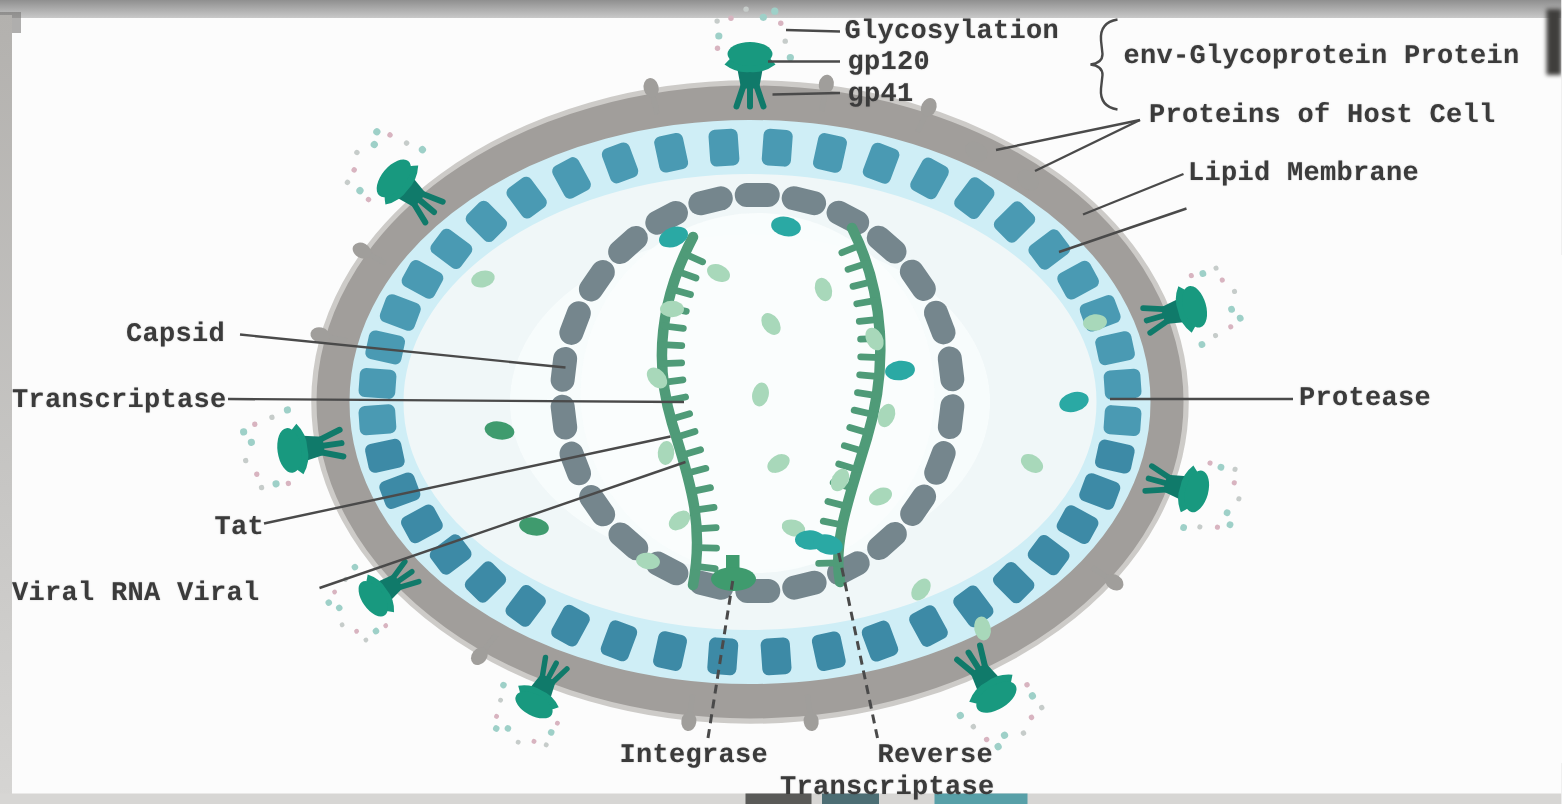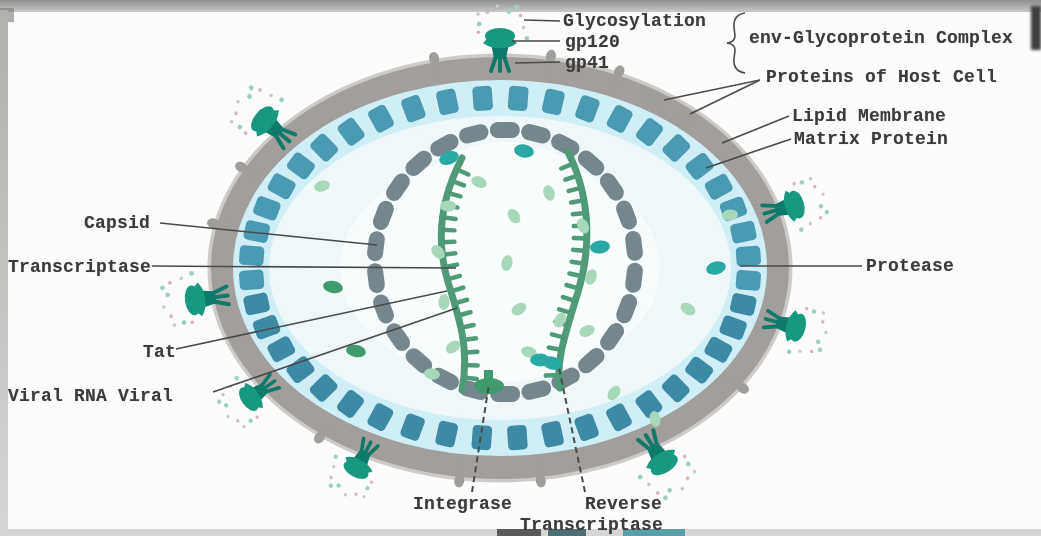--- a/index.html
+++ b/index.html
@@ -394,24 +394,23 @@
         <line x1="213" y1="392" x2="457" y2="308" stroke="#4a4a4a" stroke-width="1.6"></line>
         <line x1="472" y1="492" x2="489" y2="384" stroke="#4a4a4a" stroke-width="2" stroke-dasharray="6 4"></line>
         <line x1="585" y1="492" x2="559" y2="368" stroke="#4a4a4a" stroke-width="2" stroke-dasharray="6 4"></line>
         <path d="M 745 13 Q 733 15 734 27 L 735 36 Q 735 42 727 43 Q 735 44 735 50 L 734 59 Q 733 71 745 73" fill="none" stroke="#4a4a4a" stroke-width="1.6"></path>
       </g>
     </svg>
 
   <div class="lbl" style="left:563px;top:11px">Glycosylation</div>
   <div class="lbl" style="left:565px;top:32px">gp120</div>
   <div class="lbl" style="left:565px;top:53px">gp41</div>
-  <div class="lbl" style="left:749px;top:28px">env-Glycoprotein Complex</div>
+  <div class="lbl" style="left:749px;top:28px">env-Glycoprotein Protein</div>
   <div class="lbl" style="left:766px;top:67px">Proteins of Host Cell</div>
   <div class="lbl" style="left:792px;top:106px">Lipid Membrane</div>
-  <div class="lbl" style="left:794px;top:129px">Matrix Protein</div>
   <div class="lbl" style="left:866px;top:256px">Protease</div>
   <div class="lbl" style="left:84px;top:213px">Capsid</div>
   <div class="lbl" style="left:8px;top:257px">Transcriptase</div>
   <div class="lbl" style="left:143px;top:342px">Tat</div>
   <div class="lbl" style="left:8px;top:386px">Viral RNA Viral</div>
   <div class="lbl" style="left:413px;top:494px">Integrase</div>
   <div class="lbl wrap" style="left:520px;top:494px;width:142px">Reverse Transcriptase</div>
 </div>
 
 </body></html>

